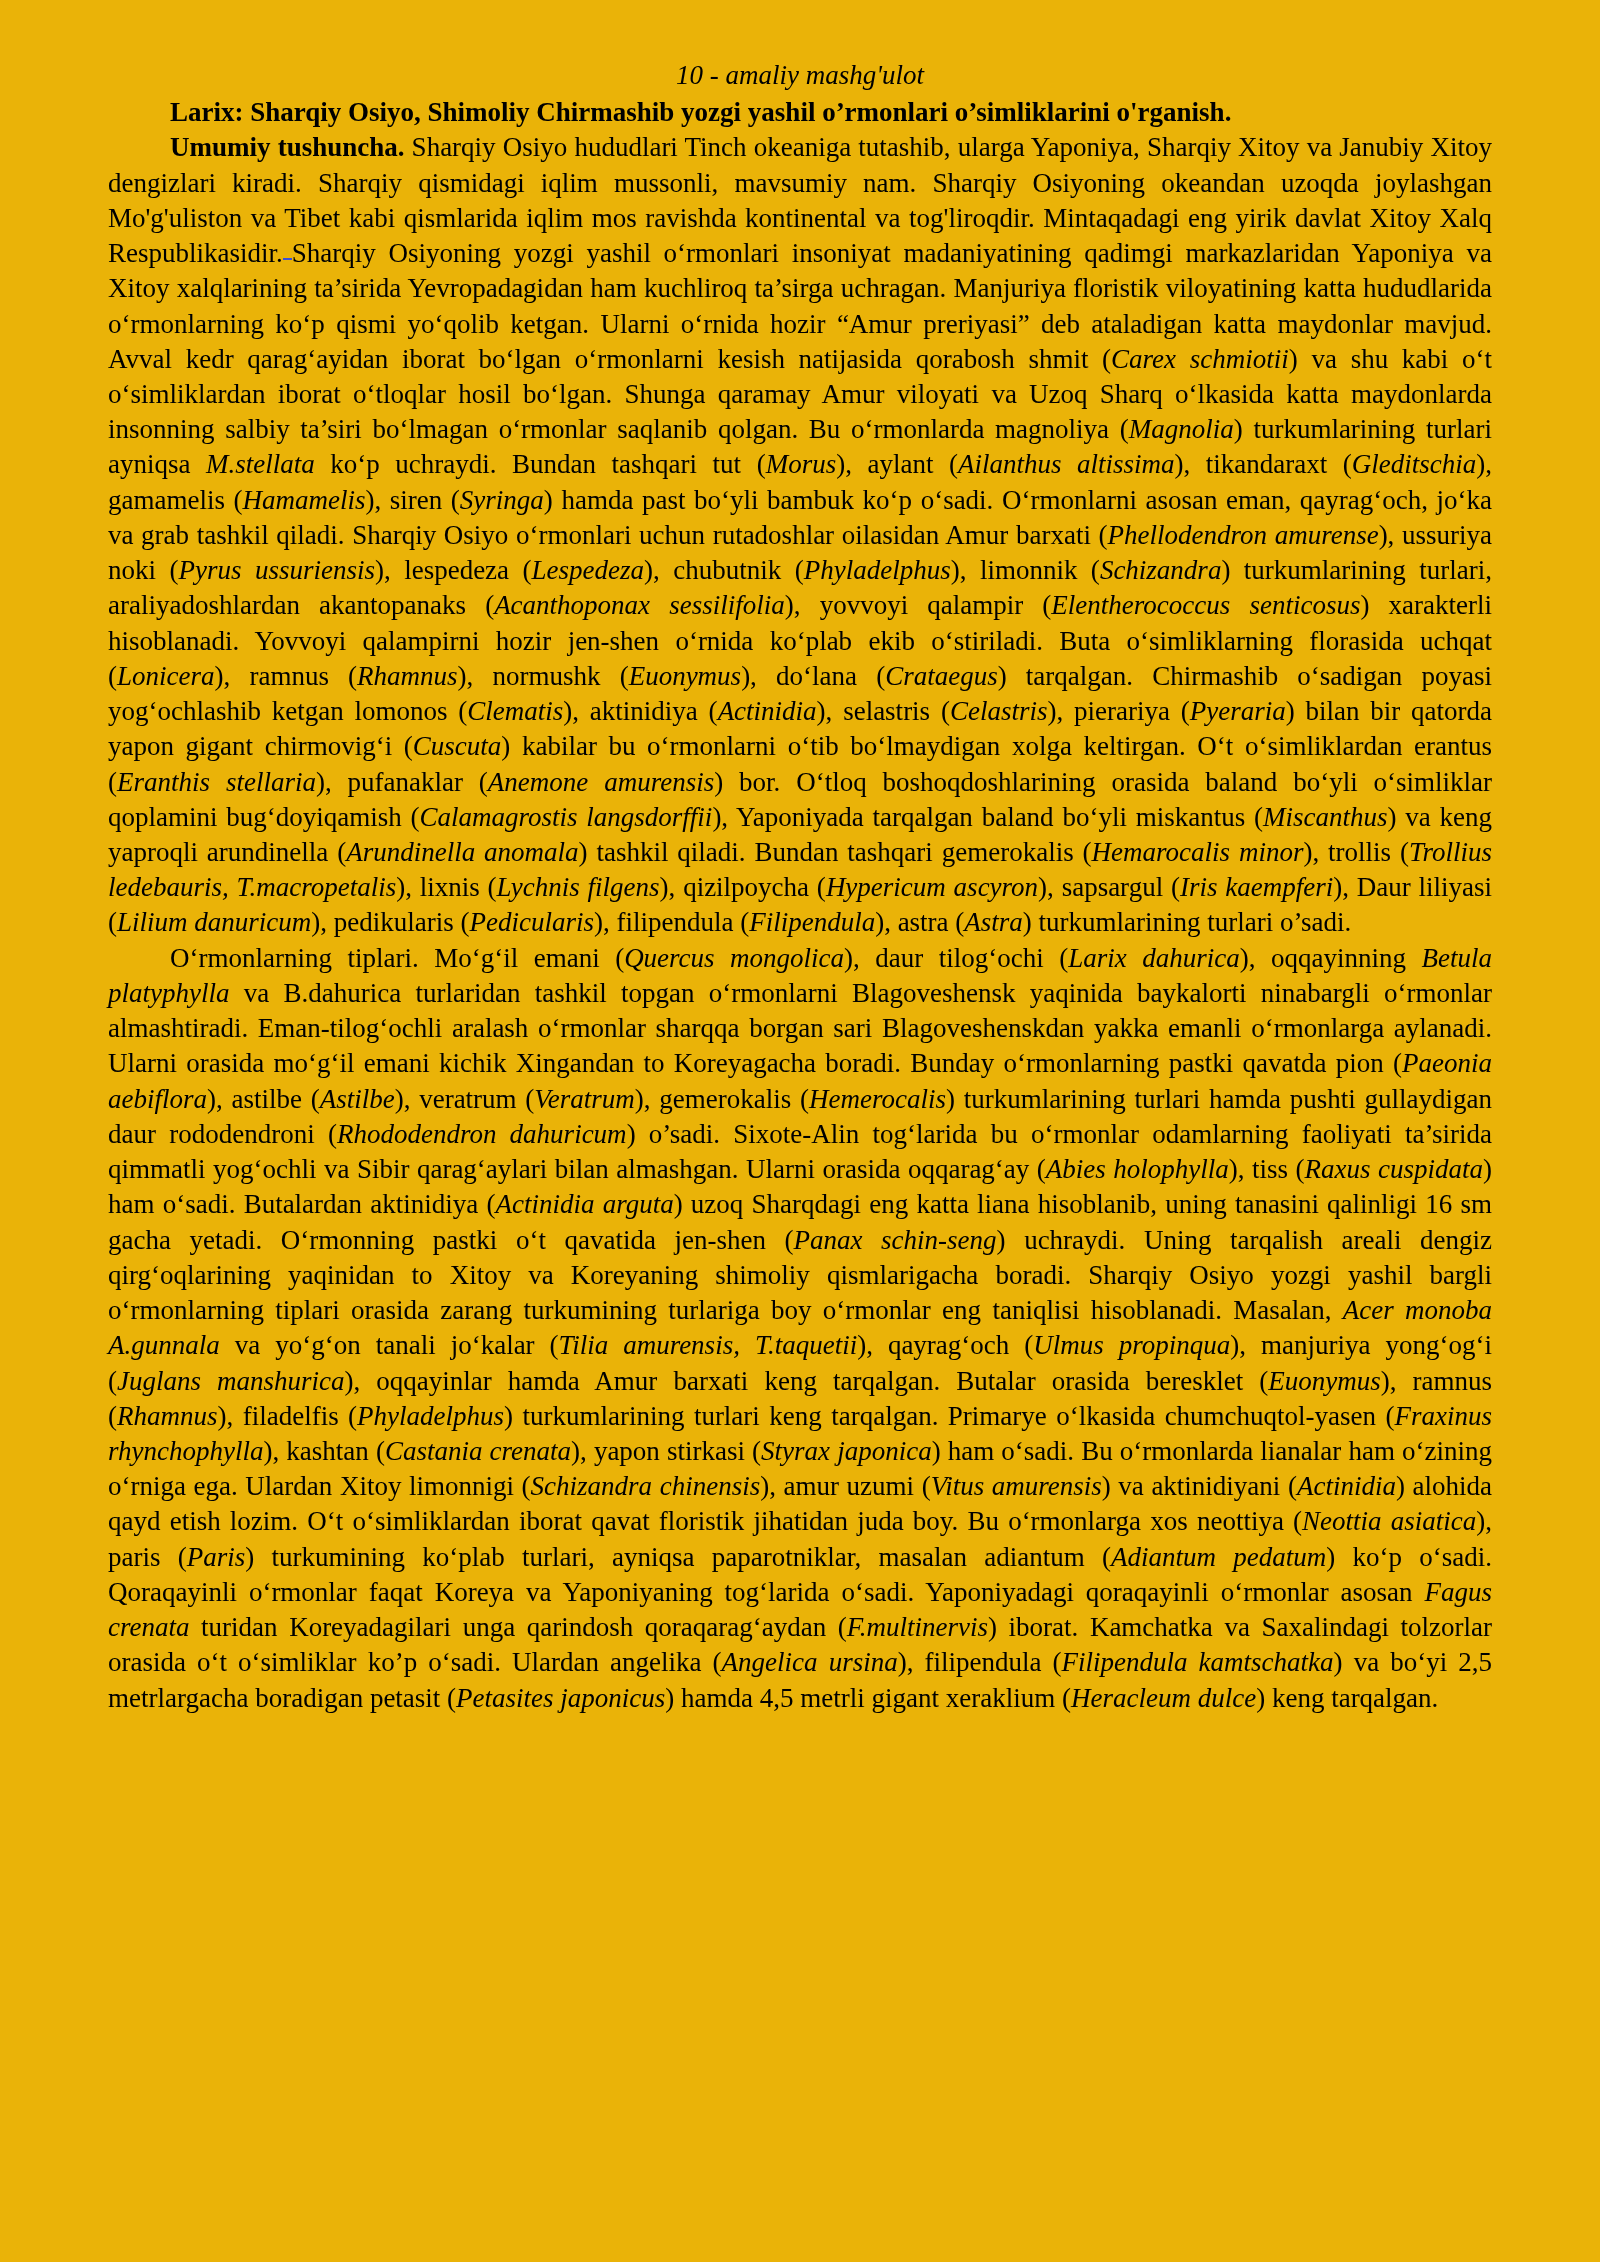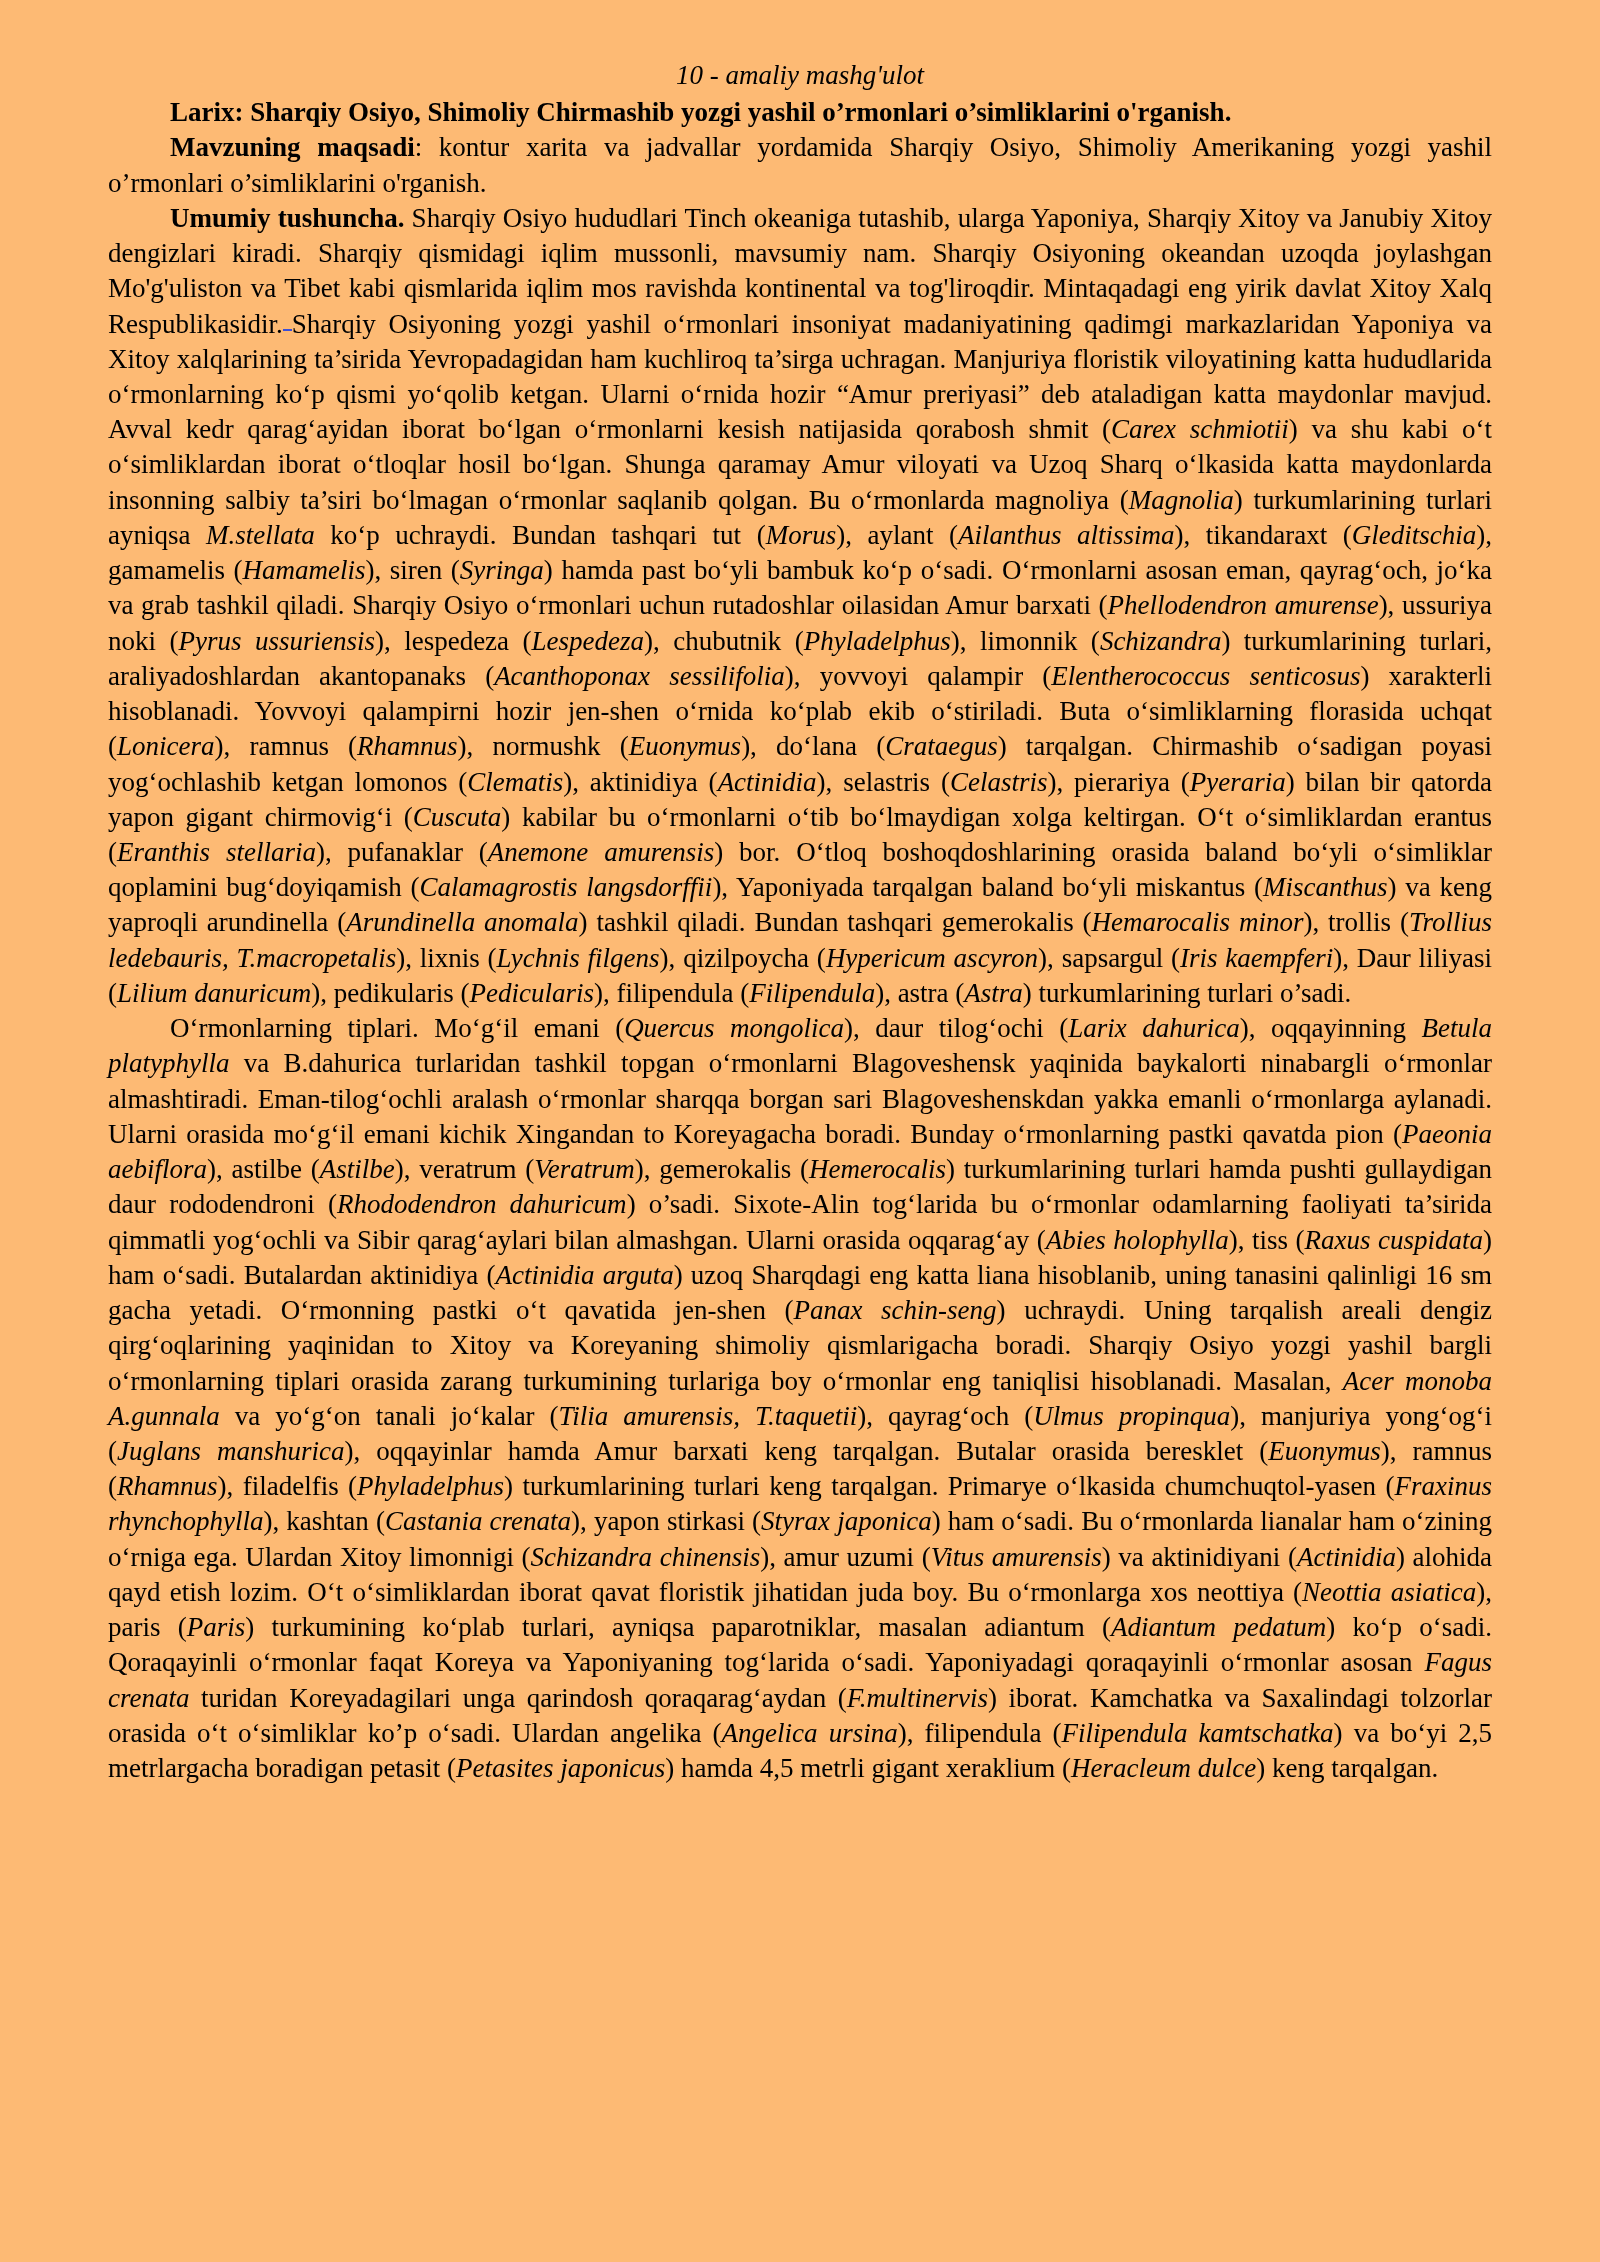--- a/index.html
+++ b/index.html
@@ -9,21 +9,21 @@
     background: #ffffff;
   }
   body {
     font-family: "Liberation Serif", "DejaVu Serif", serif;
     color: #000000;
   }
   .page {
     width: 1600px;
     min-height: 2262px;
     margin: 0 auto;
-    background: #fdba74;
+    background: #eab308;
     box-sizing: border-box;
     padding: 58px 108px 60px 108px;
     position: relative;
   }
   .doc-title {
     text-align: center;
     font-style: italic;
     font-size: 27px;
     line-height: 1.30;
     margin: 0 0 2px 0;
@@ -48,20 +48,19 @@
 </style>
 </head>
 <body>
 
 <div class="page">
 
   <div class="doc-title">10 - amaliy mashg'ulot</div>
 
   <p class="para"><span class="b">Larix:</span><span class="b"> Sharqiy Osiyo, Shimoliy Chirmashib yozgi yashil o’rmonlari o’simliklarini o'rganish.</span></p>
 
-  <p class="para"><span class="b">Mavzuning maqsadi</span><span>: kontur xarita va jadvallar yordamida Sharqiy Osiyo, Shimoliy Amerikaning yozgi yashil o’rmonlari o’simliklarini o'rganish.</span></p>
 
 
   <p class="para"><span class="b">Umumiy tushuncha.</span><span> Sharqiy Osiyo hududlari Tinch okeaniga tutashib, ularga Yaponiya, Sharqiy Xitoy va Janubiy Xitoy dengizlari kiradi. Sharqiy qismidagi iqlim mussonli, mavsumiy nam. Sharqiy Osiyoning okeandan uzoqda joylashgan Mo'g'uliston va Tibet kabi qismlarida iqlim mos ravishda kontinental va tog'liroqdir. Mintaqadagi eng yirik davlat Xitoy Xalq Respublikasidir.</span><span class="link-gap"></span><span>Sharqiy Osiyoning yozgi yashil o‘rmonlari insoniyat madaniyatining qadimgi markazlaridan Yaponiya va Xitoy xalqlarining ta’sirida Yevropadagidan ham kuchliroq ta’sirga uchragan. Manjuriya floristik viloyatining katta hududlarida o‘rmonlarning ko‘p qismi yo‘qolib ketgan. Ularni o‘rnida hozir “Amur preriyasi” deb ataladigan katta maydonlar mavjud. Avval kedr qarag‘ayidan iborat bo‘lgan o‘rmonlarni kesish natijasida qorabosh shmit (</span><span class="i">Carex schmiotii</span><span>) va shu kabi o‘t o‘simliklardan iborat o‘tloqlar hosil bo‘lgan. Shunga qaramay Amur viloyati va Uzoq Sharq o‘lkasida katta maydonlarda insonning salbiy ta’siri bo‘lmagan o‘rmonlar saqlanib qolgan. Bu o‘rmonlarda magnoliya (</span><span class="i">Magnolia</span><span>) turkumlarining turlari ayniqsa </span><span class="i">M.stellata</span><span> ko‘p uchraydi. Bundan tashqari tut (</span><span class="i">Morus</span><span>), aylant (</span><span class="i">Ailanthus altissima</span><span>), tikandaraxt (</span><span class="i">Gleditschia</span><span>), gamamelis (</span><span class="i">Hamamelis</span><span>), siren (</span><span class="i">Syringa</span><span>) hamda past bo‘yli bambuk ko‘p o‘sadi. O‘rmonlarni asosan eman, qayrag‘och, jo‘ka va grab tashkil qiladi. Sharqiy Osiyo o‘rmonlari uchun rutadoshlar oilasidan Amur barxati (</span><span class="i">Phellodendron amurense</span><span>), ussuriya noki (</span><span class="i">Pyrus ussuriensis</span><span>), lespedeza (</span><span class="i">Lespedeza</span><span>), chubutnik (</span><span class="i">Phyladelphus</span><span>), limonnik (</span><span class="i">Schizandra</span><span>) turkumlarining turlari, araliyadoshlardan akantopanaks (</span><span class="i">Acanthoponax sessilifolia</span><span>), yovvoyi qalampir (</span><span class="i">Elentherococcus senticosus</span><span>) xarakterli hisoblanadi. Yovvoyi qalampirni hozir jen-shen o‘rnida ko‘plab ekib o‘stiriladi. Buta o‘simliklarning florasida uchqat (</span><span class="i">Lonicera</span><span>), ramnus (</span><span class="i">Rhamnus</span><span>), normushk (</span><span class="i">Euonymus</span><span>), do‘lana (</span><span class="i">Crataegus</span><span>) tarqalgan. Chirmashib o‘sadigan poyasi yog‘ochlashib ketgan lomonos (</span><span class="i">Clematis</span><span>), aktinidiya (</span><span class="i">Actinidia</span><span>), selastris (</span><span class="i">Celastris</span><span>), pierariya (</span><span class="i">Pyeraria</span><span>) bilan bir qatorda yapon gigant chirmovig‘i (</span><span class="i">Cuscuta</span><span>) kabilar bu o‘rmonlarni o‘tib bo‘lmaydigan xolga keltirgan. O‘t o‘simliklardan erantus (</span><span class="i">Eranthis stellaria</span><span>), pufanaklar (</span><span class="i">Anemone amurensis</span><span>) bor. O‘tloq boshoqdoshlarining orasida baland bo‘yli o‘simliklar qoplamini bug‘doyiqamish (</span><span class="i">Calamagrostis langsdorffii</span><span>), Yaponiyada tarqalgan baland bo‘yli miskantus (</span><span class="i">Miscanthus</span><span>) va keng yaproqli arundinella (</span><span class="i">Arundinella anomala</span><span>) tashkil qiladi. Bundan tashqari gemerokalis (</span><span class="i">Hemarocalis minor</span><span>), trollis (</span><span class="i">Trollius ledebauris, T.macropetalis</span><span>), lixnis (</span><span class="i">Lychnis filgens</span><span>), qizilpoycha (</span><span class="i">Hypericum ascyron</span><span>), sapsargul (</span><span class="i">Iris kaempferi</span><span>), Daur liliyasi (</span><span class="i">Lilium danuricum</span><span>), pedikularis (</span><span class="i">Pedicularis</span><span>), filipendula (</span><span class="i">Filipendula</span><span>), astra (</span><span class="i">Astra</span><span>) turkumlarining turlari o’sadi.</span></p>
 
   <p class="para"><span>O‘rmonlarning tiplari. Mo‘g‘il emani (</span><span class="i">Quercus mongolica</span><span>), daur tilog‘ochi (</span><span class="i">Larix dahurica</span><span>), oqqayinning </span><span class="i">Betula platyphylla</span><span> va B.dahurica turlaridan tashkil topgan o‘rmonlarni Blagoveshensk yaqinida baykalorti ninabargli o‘rmonlar almashtiradi. Eman-tilog‘ochli aralash o‘rmonlar sharqqa borgan sari Blagoveshenskdan yakka emanli o‘rmonlarga aylanadi. Ularni orasida mo‘g‘il emani kichik Xingandan to Koreyagacha boradi. Bunday o‘rmonlarning pastki qavatda pion (</span><span class="i">Paeonia aebiflora</span><span>), astilbe (</span><span class="i">Astilbe</span><span>), veratrum (</span><span class="i">Veratrum</span><span>), gemerokalis (</span><span class="i">Hemerocalis</span><span>) turkumlarining turlari hamda pushti gullaydigan daur rododendroni (</span><span class="i">Rhododendron dahuricum</span><span>) o’sadi. Sixote-Alin tog‘larida bu o‘rmonlar odamlarning faoliyati ta’sirida qimmatli yog‘ochli va Sibir qarag‘aylari bilan almashgan. Ularni orasida oqqarag‘ay (</span><span class="i">Abies holophylla</span><span>), tiss (</span><span class="i">Raxus cuspidata</span><span>) ham o‘sadi. Butalardan aktinidiya (</span><span class="i">Actinidia arguta</span><span>) uzoq Sharqdagi eng katta liana hisoblanib, uning tanasini qalinligi 16 sm gacha yetadi. O‘rmonning pastki o‘t qavatida jen-shen (</span><span class="i">Panax schin-seng</span><span>) uchraydi. Uning tarqalish areali dengiz qirg‘oqlarining yaqinidan to Xitoy va Koreyaning shimoliy qismlarigacha boradi. Sharqiy Osiyo yozgi yashil bargli o‘rmonlarning tiplari orasida zarang turkumining turlariga boy o‘rmonlar eng taniqlisi hisoblanadi. Masalan, </span><span class="i">Acer monoba A.gunnala</span><span> va yo‘g‘on tanali jo‘kalar (</span><span class="i">Tilia amurensis, T.taquetii</span><span>), qayrag‘och (</span><span class="i">Ulmus propinqua</span><span>), manjuriya yong‘og‘i (</span><span class="i">Juglans manshurica</span><span>), oqqayinlar hamda Amur barxati keng tarqalgan. Butalar orasida beresklet (</span><span class="i">Euonymus</span><span>), ramnus (</span><span class="i">Rhamnus</span><span>), filadelfis (</span><span class="i">Phyladelphus</span><span>) turkumlarining turlari keng tarqalgan. Primarye o‘lkasida chumchuqtol-yasen (</span><span class="i">Fraxinus rhynchophylla</span><span>), kashtan (</span><span class="i">Castania crenata</span><span>), yapon stirkasi (</span><span class="i">Styrax japonica</span><span>) ham o‘sadi. Bu o‘rmonlarda lianalar ham o‘zining o‘rniga ega. Ulardan Xitoy limonnigi (</span><span class="i">Schizandra chinensis</span><span>), amur uzumi (</span><span class="i">Vitus amurensis</span><span>) va aktinidiyani (</span><span class="i">Actinidia</span><span>) alohida qayd etish lozim. O‘t o‘simliklardan iborat qavat floristik jihatidan juda boy. Bu o‘rmonlarga xos neottiya (</span><span class="i">Neottia asiatica</span><span>), paris (</span><span class="i">Paris</span><span>) turkumining ko‘plab turlari, ayniqsa paparotniklar, masalan adiantum (</span><span class="i">Adiantum pedatum</span><span>) ko‘p o‘sadi. Qoraqayinli o‘rmonlar faqat Koreya va Yaponiyaning tog‘larida o‘sadi. Yaponiyadagi qoraqayinli o‘rmonlar asosan </span><span class="i">Fagus crenata</span><span> turidan Koreyadagilari unga qarindosh qoraqarag‘aydan (</span><span class="i">F.multinervis</span><span>) iborat. Kamchatka va Saxalindagi tolzorlar orasida o‘t o‘simliklar ko’p o‘sadi. Ulardan angelika (</span><span class="i">Angelica ursina</span><span>), filipendula (</span><span class="i">Filipendula kamtschatka</span><span>) va bo‘yi 2,5 metrlargacha boradigan petasit (</span><span class="i">Petasites japonicus</span><span>) hamda 4,5 metrli gigant xeraklium (</span><span class="i">Heracleum dulce</span><span>) keng tarqalgan.</span></p>
 
 </div>
 
 </body></html>

